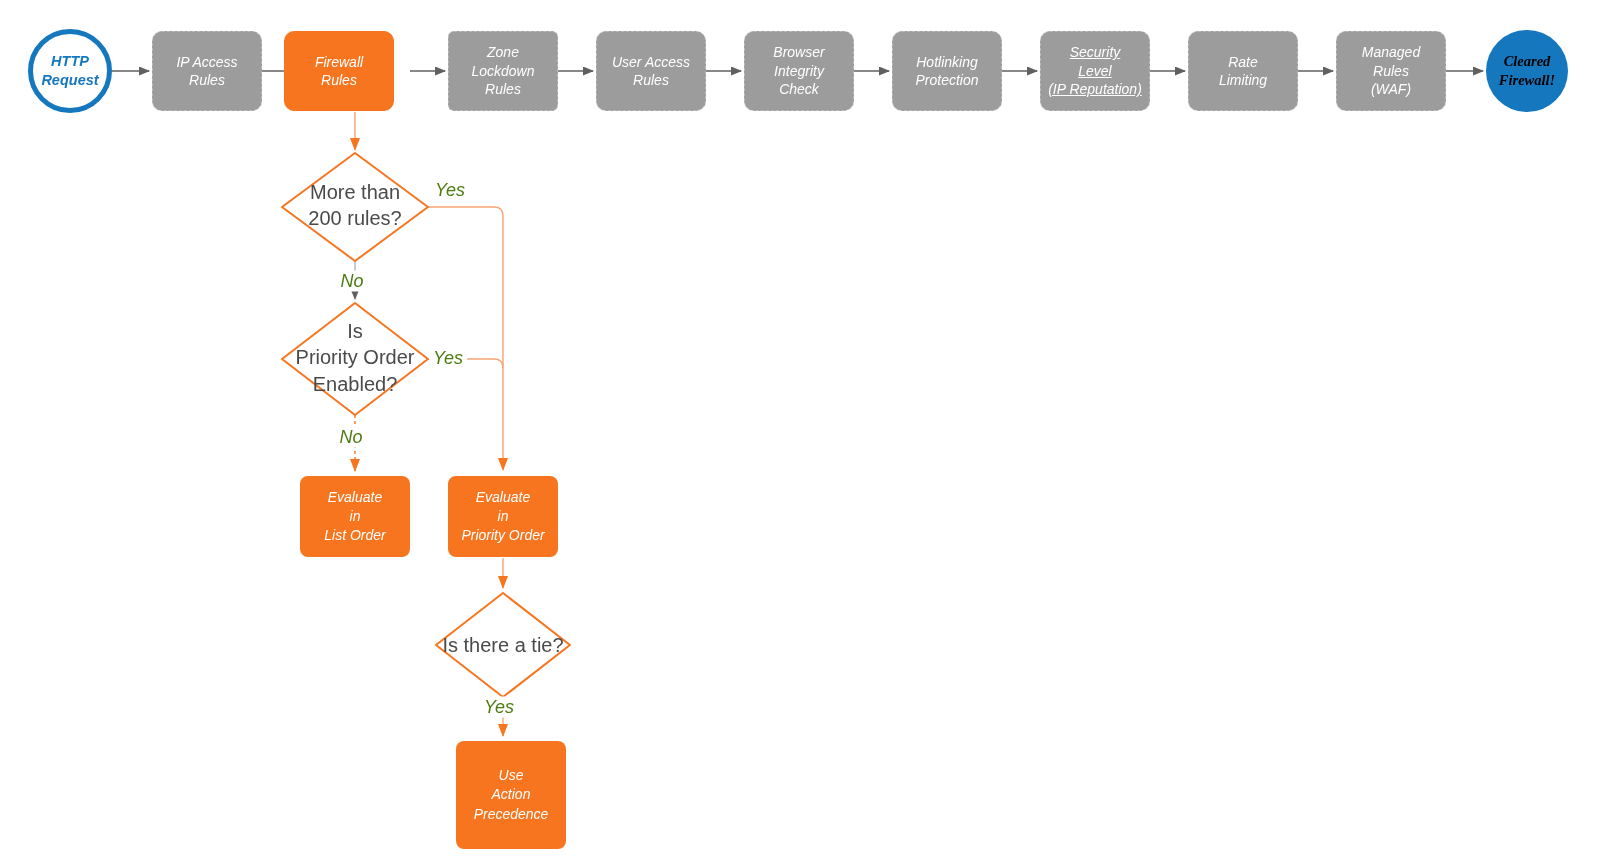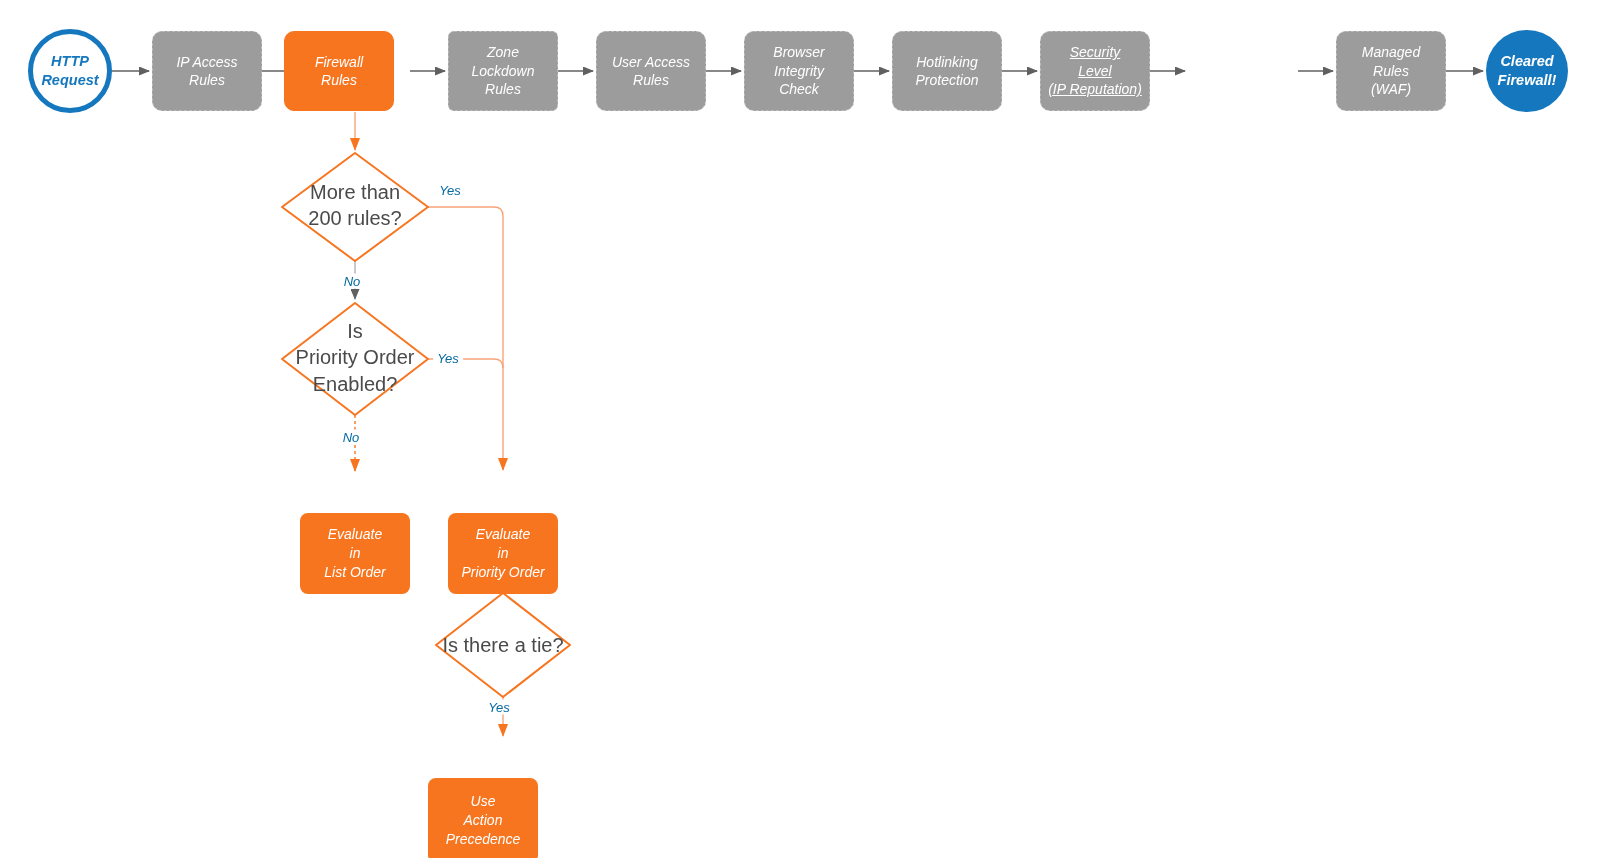--- a/index.html
+++ b/index.html
@@ -17,35 +17,35 @@
     background:var(--gray,#9C9C9C);
     border:1px dashed rgba(255,255,255,0.30);
     color:#ffffff;font-style:italic;font-size:14px;line-height:1.32;
   }
   .step.highlight{
     background:var(--orange,#F7751F);
     border:1px solid var(--orange,#F7751F);
   }
   .outcome{
     width:110px;border-radius:8px;background:var(--orange,#F7751F);
-    color:#ffffff;font-style:italic;font-size:14px;line-height:1.38;margin-top:37px;
+    color:#ffffff;font-style:italic;font-size:14px;line-height:1.38;
   }
   .circle{border-radius:50%;font-weight:bold;font-style:italic;font-size:14.5px;line-height:1.28;}
   .circle.start{
     width:84px;height:84px;background:#ffffff;
     border:5px solid var(--blue,#1577BE);color:var(--blue,#1577BE);
   }
-  .circle.end{width:82px;height:82px;background:var(--blue,#1577BE);color:#ffffff;}
+  .circle.end{width:82px;height:82px;background:var(--blue,#1577BE);color:#000000;font-family:Liberation Serif, serif;}
   .dlabel{
     position:absolute;z-index:2;transform:translate(-50%,-50%);text-align:center;
     color:#4a4a4a;font-size:20px;line-height:1.32;white-space:pre-line;
   }
   .elabel{
     position:absolute;z-index:3;transform:translate(-50%,-50%);
-    font-style:italic;color:#0369a1;font-size:13px;
+    font-style:italic;color:#4d7c0f;font-size:18px;
   }
   .elabel.online{background:#ffffff;padding:0 4px;}
   .edge-dark{stroke:#606060;stroke-width:1.6;fill:none;}
   .edge-gray{stroke:#b2b2b2;stroke-width:1.4;fill:none;}
   .edge-salmon{stroke:var(--salmon,#F9A478);stroke-width:1.4;fill:none;}
   .edge-orange-dashed{stroke:var(--orange,#F7751F);stroke-width:1.4;fill:none;stroke-dasharray:3 3;}
   .diamond{fill:#ffffff;stroke:var(--orange,#F7751F);stroke-width:2;stroke-linejoin:round;}
 </style>
 </head>
 <body>
@@ -101,20 +101,22 @@
   <div class="node step" style="left:596px;top:31px;">User Access
 Rules</div>
   <div class="node step" style="left:892px;top:31px;">Hotlinking
 Protection</div>
   <div class="node step" style="left:744px;top:31px;">Browser
 Integrity
 Check</div>
   <div class="node step" style="left:1040px;top:31px;text-decoration:underline;">Security
 Level
 (IP Reputation)</div>
+  <div class="node step" style="left:1188px;top:31px;">Rate
+Limiting</div>
   <div class="node step" style="left:1336px;top:31px;">Managed
 Rules
 (WAF)</div>
 
   <div class="dlabel" style="left:355px;top:205px;">More than
 200 rules?</div>
   <div class="dlabel" style="left:355px;top:358px;">Is
 Priority Order
 Enabled?</div>
   <div class="dlabel" style="left:503px;top:645px;">Is there a tie?</div>
@@ -124,17 +126,17 @@
   <div class="elabel online" style="left:448px;top:358px;">Yes</div>
   <div class="elabel online" style="left:351px;top:437px;">No</div>
   <div class="elabel online" style="left:499px;top:707px;">Yes</div>
 
   <div class="node outcome" style="left:300px;top:476px;height:81px;">Evaluate
 in
 List Order</div>
   <div class="node outcome" style="left:448px;top:476px;height:81px;">Evaluate
 in
 Priority Order</div>
-  <div class="node outcome" style="left:428px;top:741px;height:85px;">Use
+  <div class="node outcome" style="left:456px;top:741px;height:108px;">Use
 Action
 Precedence</div>
 
 </div>
 
 </body></html>

